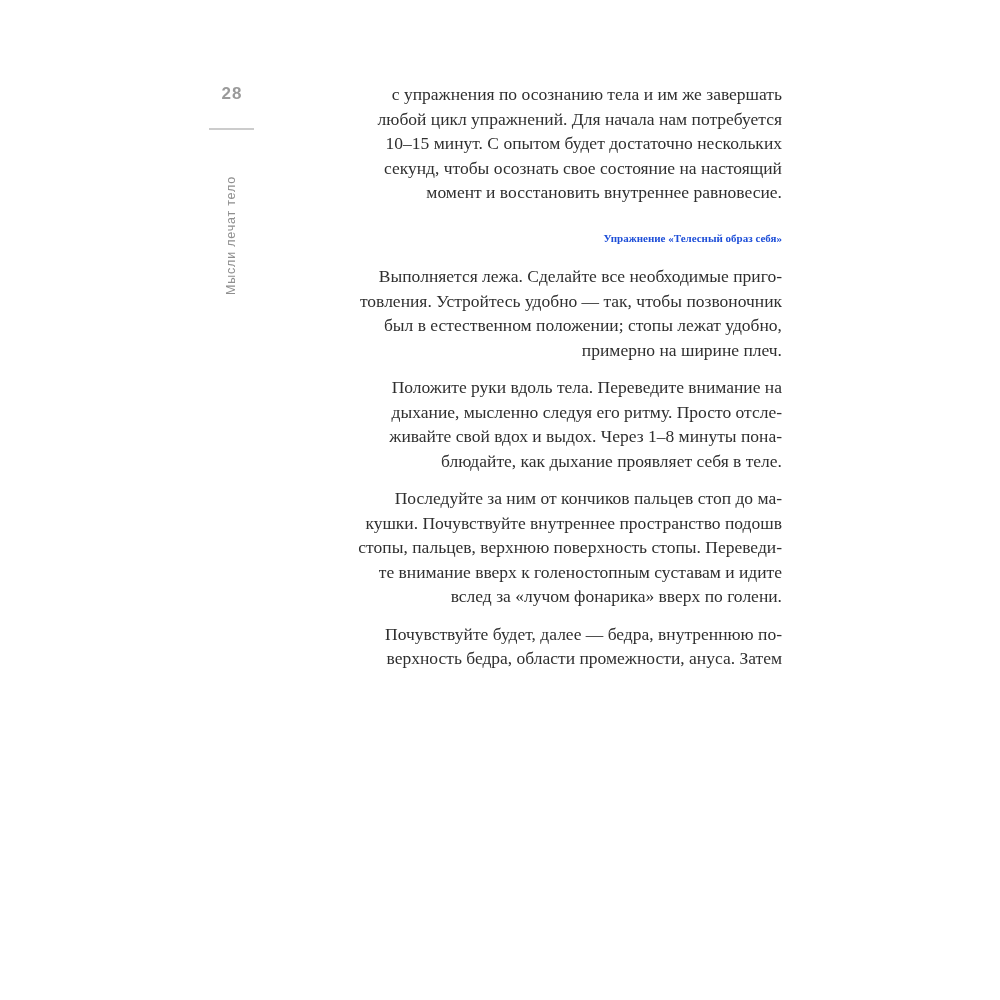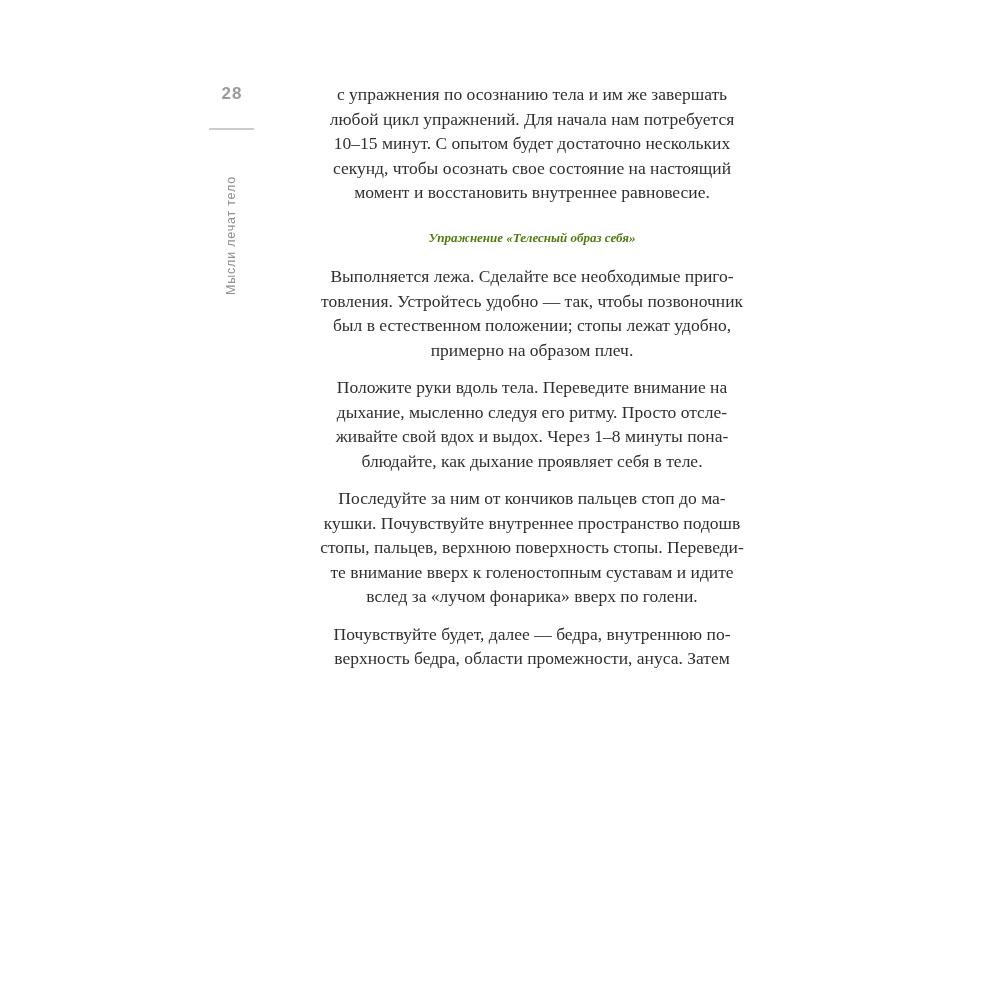--- a/index.html
+++ b/index.html
@@ -48,33 +48,32 @@
     font-family: "Liberation Sans", sans-serif;
     white-space: nowrap;
   }
   .content {
     position: absolute;
     left: 282px;
     top: 82px;
     width: 500px;
     font-size: 17.5px;
     line-height: 24.5px;
-    text-align: center;
+    text-align: right;
   }
   .content p {
     margin: 0 0 13px 0;
     white-space: pre;
   }
   .content h2 {
-    font-size: 13px;
+    font-size: 11px;
     line-height: 24.5px;
-    font-style: italic;
     font-weight: bold;
     margin: 21px 0 14px 0;
-    color: #4d7c0f;
+    color: #1d4ed8;
   }
 </style>
 </head>
 <body>
 
 <div class="page">
 
   <div class="folio">28</div>
 
   <div class="folio-rule"></div>
@@ -84,21 +83,21 @@
   <div class="content">
     <p>с упражнения по осознанию тела и им же завершать
 любой цикл упражнений. Для начала нам потребуется
 10–15 минут. С опытом будет достаточно нескольких
 секунд, чтобы осознать свое состояние на настоящий
 момент и восстановить внутреннее равновесие.</p>
     <h2>Упражнение «Телесный образ себя»</h2>
     <p>Выполняется лежа. Сделайте все необходимые приго-
 товления. Устройтесь удобно — так, чтобы позвоночник
 был в естественном положении; стопы лежат удобно,
-примерно на образом плеч.</p>
+примерно на ширине плеч.</p>
     <p>Положите руки вдоль тела. Переведите внимание на
 дыхание, мысленно следуя его ритму. Просто отсле-
 живайте свой вдох и выдох. Через 1–8 минуты пона-
 блюдайте, как дыхание проявляет себя в теле.</p>
     <p>Последуйте за ним от кончиков пальцев стоп до ма-
 кушки. Почувствуйте внутреннее пространство подошв
 стопы, пальцев, верхнюю поверхность стопы. Переведи-
 те внимание вверх к голеностопным суставам и идите
 вслед за «лучом фонарика» вверх по голени.</p>
     <p>Почувствуйте будет, далее — бедра, внутреннюю по-

